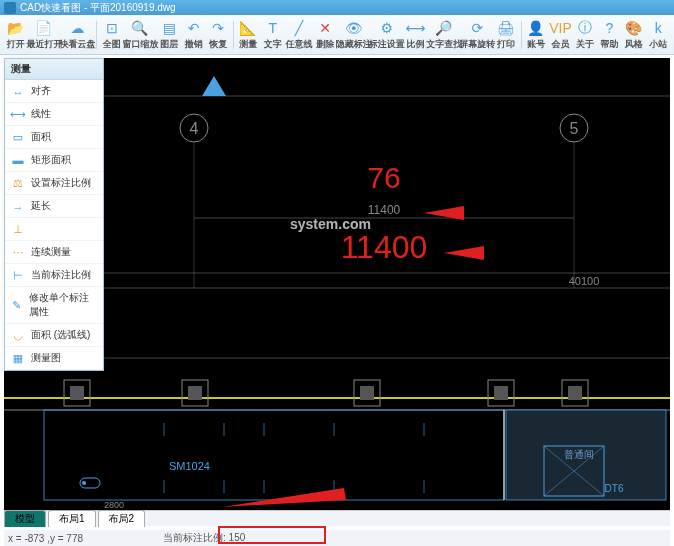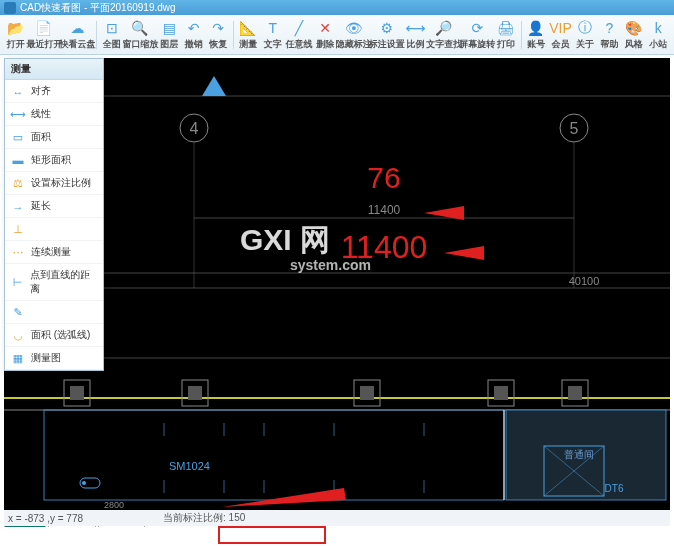--- a/index.html
+++ b/index.html
@@ -19,21 +19,21 @@
 .dd-item { display: flex; align-items: center; padding: 4px 6px; font-size: 10px; color: #333; cursor: pointer; border-bottom: 1px solid #f0f4f8; }
 .dd-item .dd-ico { width: 14px; height: 14px; margin-right: 6px; display: flex; align-items: center; justify-content: center; font-size: 11px; }
 
 .canvas-area { position: absolute; left: 4px; right: 4px; top: 58px; bottom: 34px; background: #000; overflow: hidden; }
 .canvas-area svg { width: 100%; height: 100%; }
 
 .tabs-bar { position: absolute; left: 4px; right: 4px; bottom: 20px; height: 16px; background: #f0f4f8; display: flex; align-items: center; font-size: 10px; gap: 2px; border-top: 1px solid #ccc; }
 .tab { padding: 1px 10px; background: #fff; border: 1px solid #aaa; border-bottom: none; border-radius: 3px 3px 0 0; cursor: pointer; }
 .tab.active { background: #0f766e; }
 
-.status-bar { position: absolute; left: 4px; right: 4px; bottom: 20px; height: 16px; background: #f0f4f8; display: flex; align-items: center; font-size: 10px; color: #555; padding: 0 4px; }
+.status-bar { position: absolute; left: 4px; right: 4px; bottom: 0; height: 16px; background: #f0f4f8; display: flex; align-items: center; font-size: 10px; color: #555; padding: 0 4px; }
 .status-highlight { position: absolute; left: 218px; bottom: 2px; width: 108px; height: 18px; border: 2px solid #e02020; pointer-events: none; }
 
 .watermark { position: absolute; top: 220px; left: 240px; font-size: 30px; color: rgba(255,255,255,0.85); font-weight: bold; pointer-events: none; z-index: 50; font-family: Georgia, serif; }
 .watermark .sub { font-size: 14px; display: block; color: rgba(255,255,255,0.7); margin-left: 50px; margin-top: -4px; }
 </style>
 </head>
 <body>
 
 <div class="title-bar">
   <span class="app-icon"></span>
@@ -171,24 +171,25 @@
       </div>
       <div class="dd-item">
         <span class="dd-ico" style="color:#e8a030">⊥</span>
       </div>
       <div class="dd-item">
         <span class="dd-ico" style="color:#e8a030">⋯</span>
         <span>连续测量</span>
       </div>
       <div class="dd-item">
         <span class="dd-ico" style="color:#4aa0e0">⊢</span>
-        <span>点到直线的距离</span>
+        <span>当前标注比例</span>
       </div>
       <div class="dd-item">
         <span class="dd-ico" style="color:#4aa0e0">✎</span>
+        <span>修改单个标注属性</span>
       </div>
       <div class="dd-item">
         <span class="dd-ico" style="color:#e8a030">◡</span>
         <span>面积 (选弧线)</span>
       </div>
       <div class="dd-item">
         <span class="dd-ico" style="color:#4aa0e0">▦</span>
         <span>测量图</span>
       </div>
     </div>
@@ -267,21 +268,20 @@
     <polygon points="420,155 460,148 460,162"></polygon>
     <polygon points="440,195 480,188 480,202"></polygon>
     <polygon points="218,449 340,430 342,442"></polygon>
   </g>
 
   <text x="560" y="400" fill="#6a9ad0" font-size="10">普通间</text>
 </svg>
 </div>
 
 <div class="watermark">
-  <span>GXI 网</span>
   <span class="sub">system.com</span>
 </div>
 
 <div class="tabs-bar" id="tabs-bar">
     <div class="tab active">模型</div>
     <div class="tab">布局1</div>
     <div class="tab">布局2</div>
   </div>
 
 <div class="status-bar">

